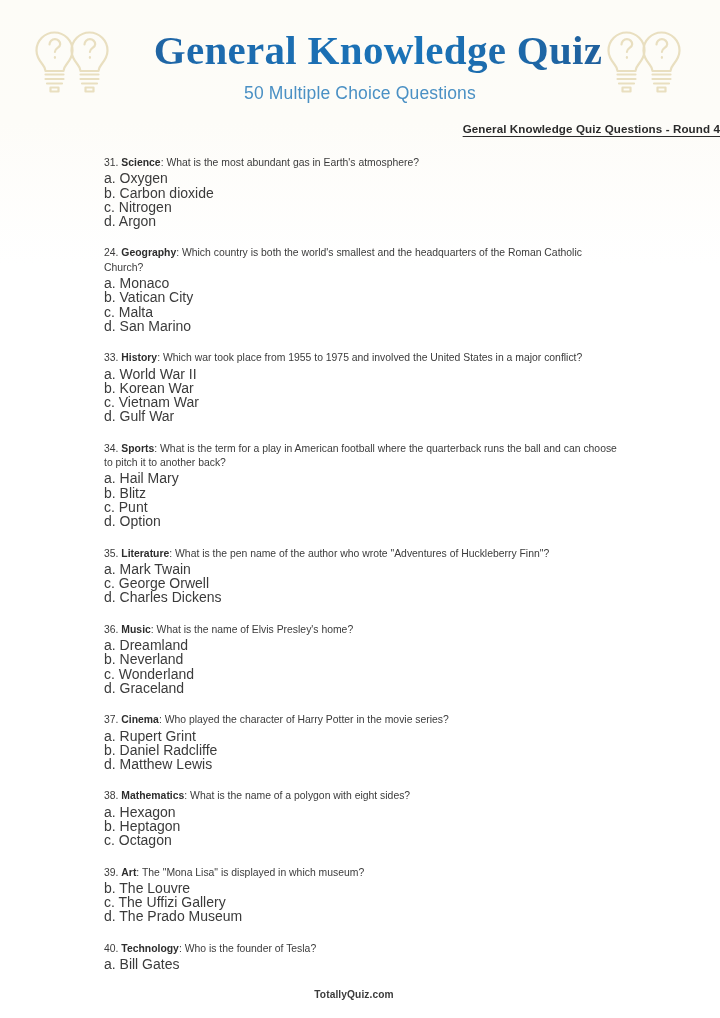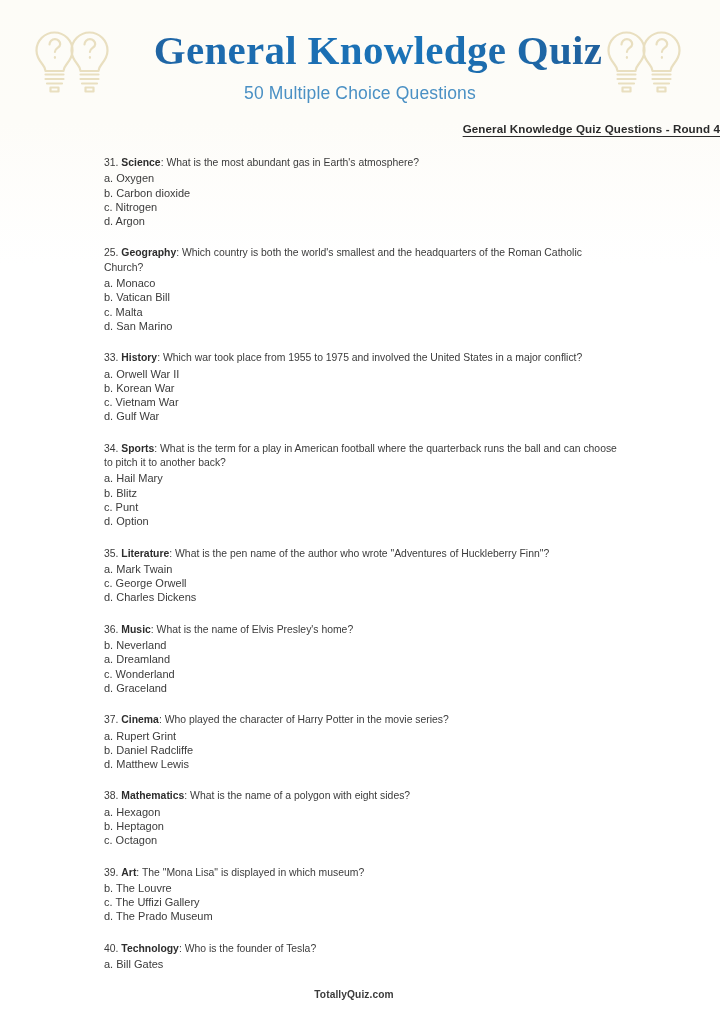--- a/index.html
+++ b/index.html
@@ -91,21 +91,21 @@
     max-width: 516px;
   }
   .qnum { font-weight: 400; }
   .qcat { font-weight: 700; color: #2d2d2d; }
   .options {
     list-style: none;
     margin: 0;
     padding: 0;
   }
   .options li {
-    font-size: 11px;
+    font-size: 14px;
     color: #3b3b3b;
     line-height: 14.3px;
     margin: 0;
   }
 
   
   .footer {
     position: absolute;
     left: 0;
     right: 12px;
@@ -169,32 +169,32 @@
       <div class="qblock">
         <p class="qline"><span class="qnum">31.</span> <span class="qcat">Science</span><span class="qbody">: What is the most abundant gas in Earth's atmosphere?</span></p>
         <ul class="options">
           <li>a. Oxygen</li>
           <li>b. Carbon dioxide</li>
           <li>c. Nitrogen</li>
           <li>d. Argon</li>
         </ul>
       </div>
       <div class="qblock">
-        <p class="qline"><span class="qnum">25.</span> <span class="qcat">Geography</span><span class="qbody">: Which country is both the world's smallest and the headquarters of the Roman Catholic Church?</span></p>
+        <p class="qline"><span class="qnum">24.</span> <span class="qcat">Geography</span><span class="qbody">: Which country is both the world's smallest and the headquarters of the Roman Catholic Church?</span></p>
         <ul class="options">
           <li>a. Monaco</li>
-          <li>b. Vatican Bill</li>
+          <li>b. Vatican City</li>
           <li>c. Malta</li>
           <li>d. San Marino</li>
         </ul>
       </div>
       <div class="qblock">
         <p class="qline"><span class="qnum">33.</span> <span class="qcat">History</span><span class="qbody">: Which war took place from 1955 to 1975 and involved the United States in a major conflict?</span></p>
         <ul class="options">
-          <li>a. Orwell War II</li>
+          <li>a. World War II</li>
           <li>b. Korean War</li>
           <li>c. Vietnam War</li>
           <li>d. Gulf War</li>
         </ul>
       </div>
       <div class="qblock">
         <p class="qline"><span class="qnum">34.</span> <span class="qcat">Sports</span><span class="qbody">: What is the term for a play in American football where the quarterback runs the ball and can choose to pitch it to another back?</span></p>
         <ul class="options">
           <li>a. Hail Mary</li>
           <li>b. Blitz</li>
@@ -206,22 +206,22 @@
         <p class="qline"><span class="qnum">35.</span> <span class="qcat">Literature</span><span class="qbody">: What is the pen name of the author who wrote "Adventures of Huckleberry Finn"?</span></p>
         <ul class="options">
           <li>a. Mark Twain</li>
           <li>c. George Orwell</li>
           <li>d. Charles Dickens</li>
         </ul>
       </div>
       <div class="qblock">
         <p class="qline"><span class="qnum">36.</span> <span class="qcat">Music</span><span class="qbody">: What is the name of Elvis Presley's home?</span></p>
         <ul class="options">
+          <li>a. Dreamland</li>
           <li>b. Neverland</li>
-          <li>a. Dreamland</li>
           <li>c. Wonderland</li>
           <li>d. Graceland</li>
         </ul>
       </div>
       <div class="qblock">
         <p class="qline"><span class="qnum">37.</span> <span class="qcat">Cinema</span><span class="qbody">: Who played the character of Harry Potter in the movie series?</span></p>
         <ul class="options">
           <li>a. Rupert Grint</li>
           <li>b. Daniel Radcliffe</li>
           <li>d. Matthew Lewis</li>

